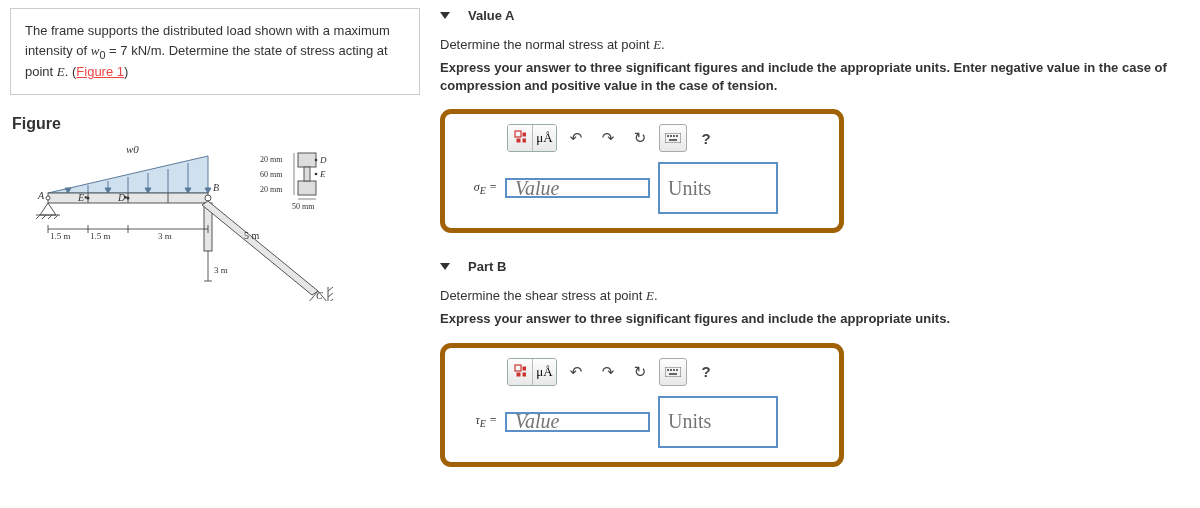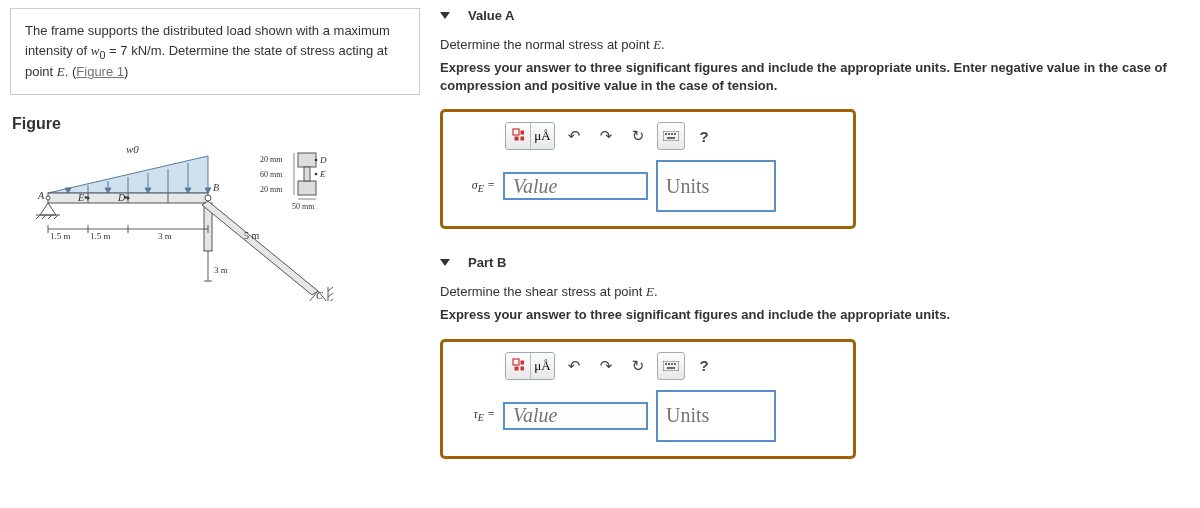--- a/index.html
+++ b/index.html
@@ -1,38 +1,38 @@
 <!DOCTYPE html>
 <html><head>
 <meta charset="utf-8">
 <style>
 body{margin:0;font-family:Arial,Helvetica,sans-serif;font-size:13px;color:#333;background:#fff}
 .container{display:flex;width:1200px;height:508px}
 .left{width:430px;padding:8px 10px 0 10px;box-sizing:border-box}
 .right{flex:1;padding:0 10px;box-sizing:border-box}
 .problem{border:1px solid #ccc;padding:12px 14px;line-height:1.5;background:#fff;margin-bottom:20px}
-.problem a{color:#737373;text-decoration:underline}
+.problem a{color:#ef4444;text-decoration:underline}
 .figure-title{font-size:16px;font-weight:bold;margin:10px 0 8px 2px}
 .figure-img{margin-left:8px}
 .part-header{display:flex;align-items:center;font-weight:bold;cursor:pointer;padding:8px 0}
 .part-header .tri{width:0;height:0;border-left:5px solid transparent;border-right:5px solid transparent;border-top:7px solid #333;margin-right:18px}
 .part-body{padding:6px 0 18px 0}
 .part-body .prompt{margin-bottom:6px}
 .part-body .prompt .it{font-style:italic;font-family:'Times New Roman',serif}
 .part-body .instr{font-weight:bold;line-height:1.4;margin-bottom:14px}
-.answer-box{border:3px solid #a16207;border-radius:5px;padding:10px 28px 14px 12px;width:370px}
+.answer-box{border:5px solid #a16207;border-radius:11px;padding:10px 12px 14px 12px;width:370px}
 .toolbar{display:flex;align-items:center;gap:6px;margin-bottom:10px;margin-left:50px}
 .tb-group{display:flex;border:1px solid #9aa;border-radius:3px;overflow:hidden}
 .tb-btn{width:24px;height:26px;display:flex;align-items:center;justify-content:center;background:linear-gradient(#fdfdfd,#e8e8e8);border:0;cursor:pointer;font-size:13px}
 .tb-group .tb-btn+.tb-btn{border-left:1px solid #bbb}
 .tb-solo{width:26px;height:26px;display:flex;align-items:center;justify-content:center;cursor:pointer;font-size:15px;color:#444}
 .tb-solo.box{border:1px solid #aaa;border-radius:3px;background:linear-gradient(#fdfdfd,#e8e8e8);font-size:13px}
 .input-row{display:flex;align-items:center;gap:8px}
 .eq-label{font-style:italic;font-family:'Times New Roman',serif;font-size:12px;width:40px;text-align:right}
-.val-input{width:145px;height:28px;border:2px solid #5b8fc7;font-size:20px;font-family:'Times New Roman',serif;font-style:italic;color:#888;padding:0 8px;box-sizing:border-box}
+.val-input{width:145px;height:20px;border:2px solid #5b8fc7;font-size:20px;font-family:'Times New Roman',serif;font-style:italic;color:#888;padding:0 8px;box-sizing:border-box}
 .unit-input{width:120px;height:52px;border:2px solid #5b8fc7;font-size:20px;font-family:'Times New Roman',serif;color:#666;padding:0 8px;box-sizing:border-box}
 .templates-icon rect{stroke:#c33;fill:none}
 .templates-icon .sq{fill:#c33}
 .mu-a{font-family:'Times New Roman',serif}
 </style>
 </head>
 <body>
 
 <div class="container">
   <div class="left">

